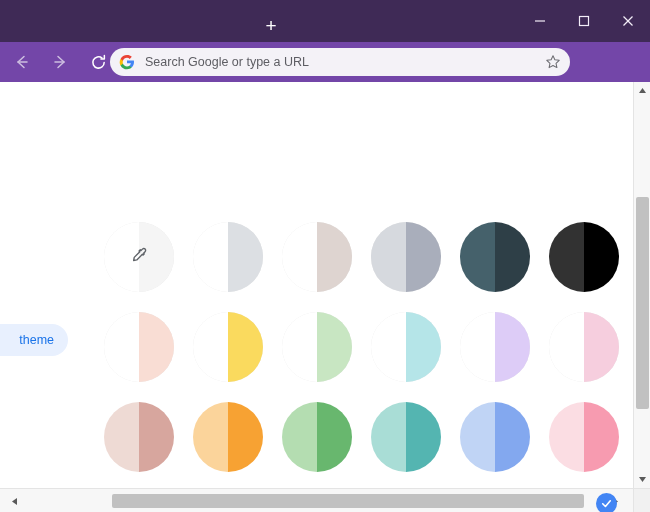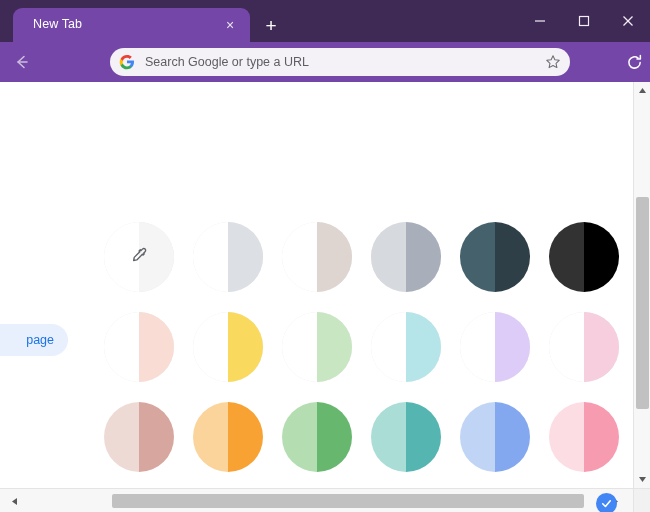--- a/index.html
+++ b/index.html
@@ -55,21 +55,21 @@
     display: flex; align-items: center; justify-content: center;
     color: #f2edf7;
   }
   .wc svg { display: block; }
 
   
   .toolbar {
     position: absolute; left: 0; top: 42px;
     width: 650px; height: 40px;
     background: #7346a8;
-    display: flex; align-items: center; justify-content: space-between;
+    display: flex; align-items: center;
   }
   .tb-icon {
     width: 32px; height: 32px;
     margin-left: 6px;
     display: flex; align-items: center; justify-content: center;
     color: #cdbfe0;
   }
   .tb-icon.reload { color: #ffffff; }
   .omnibox {
     position: absolute; left: 110px; top: 6px;
@@ -218,24 +218,20 @@
     border-left: 1px solid #e4e4e4;
     border-top: 1px solid #e4e4e4;
   }
 </style>
 </head>
 <body>
 
 <div id="app">
 
   <div class="tabstrip">
-    <div class="tab">
-      <div class="tab-title">New Tab</div>
-      <div class="tab-close">×</div>
-    </div>
     <div class="newtab-btn">+</div>
 
     <div class="wincontrols">
       <div class="wc">
         <svg width="12" height="12" viewBox="0 0 12 12">
             <line x1="1" y1="6" x2="11" y2="6" stroke="currentColor" stroke-width="1.2"></line>
           </svg>
       </div>
       <div class="wc">
         <svg width="12" height="12" viewBox="0 0 12 12">
@@ -298,21 +294,21 @@
     <div class="menu-btn">
       <div class="menu-dot"></div>
       <div class="menu-dot"></div>
       <div class="menu-dot"></div>
     </div>
   </div>
 
   <div class="page">
 
     <div class="theme-pill">
-      <span>page</span>
+      <span>theme</span>
     </div>
 
 
     <div class="grid">
         <div class="cell">
           <div class="swatch ring">
             <div class="half" style="background: rgb(255, 255, 255);"></div>
             <div class="half" style="background: rgb(245, 245, 245);"></div>
           </div>
           <div class="eyedropper"><svg viewBox="0 0 24 24" width="22" height="22">

